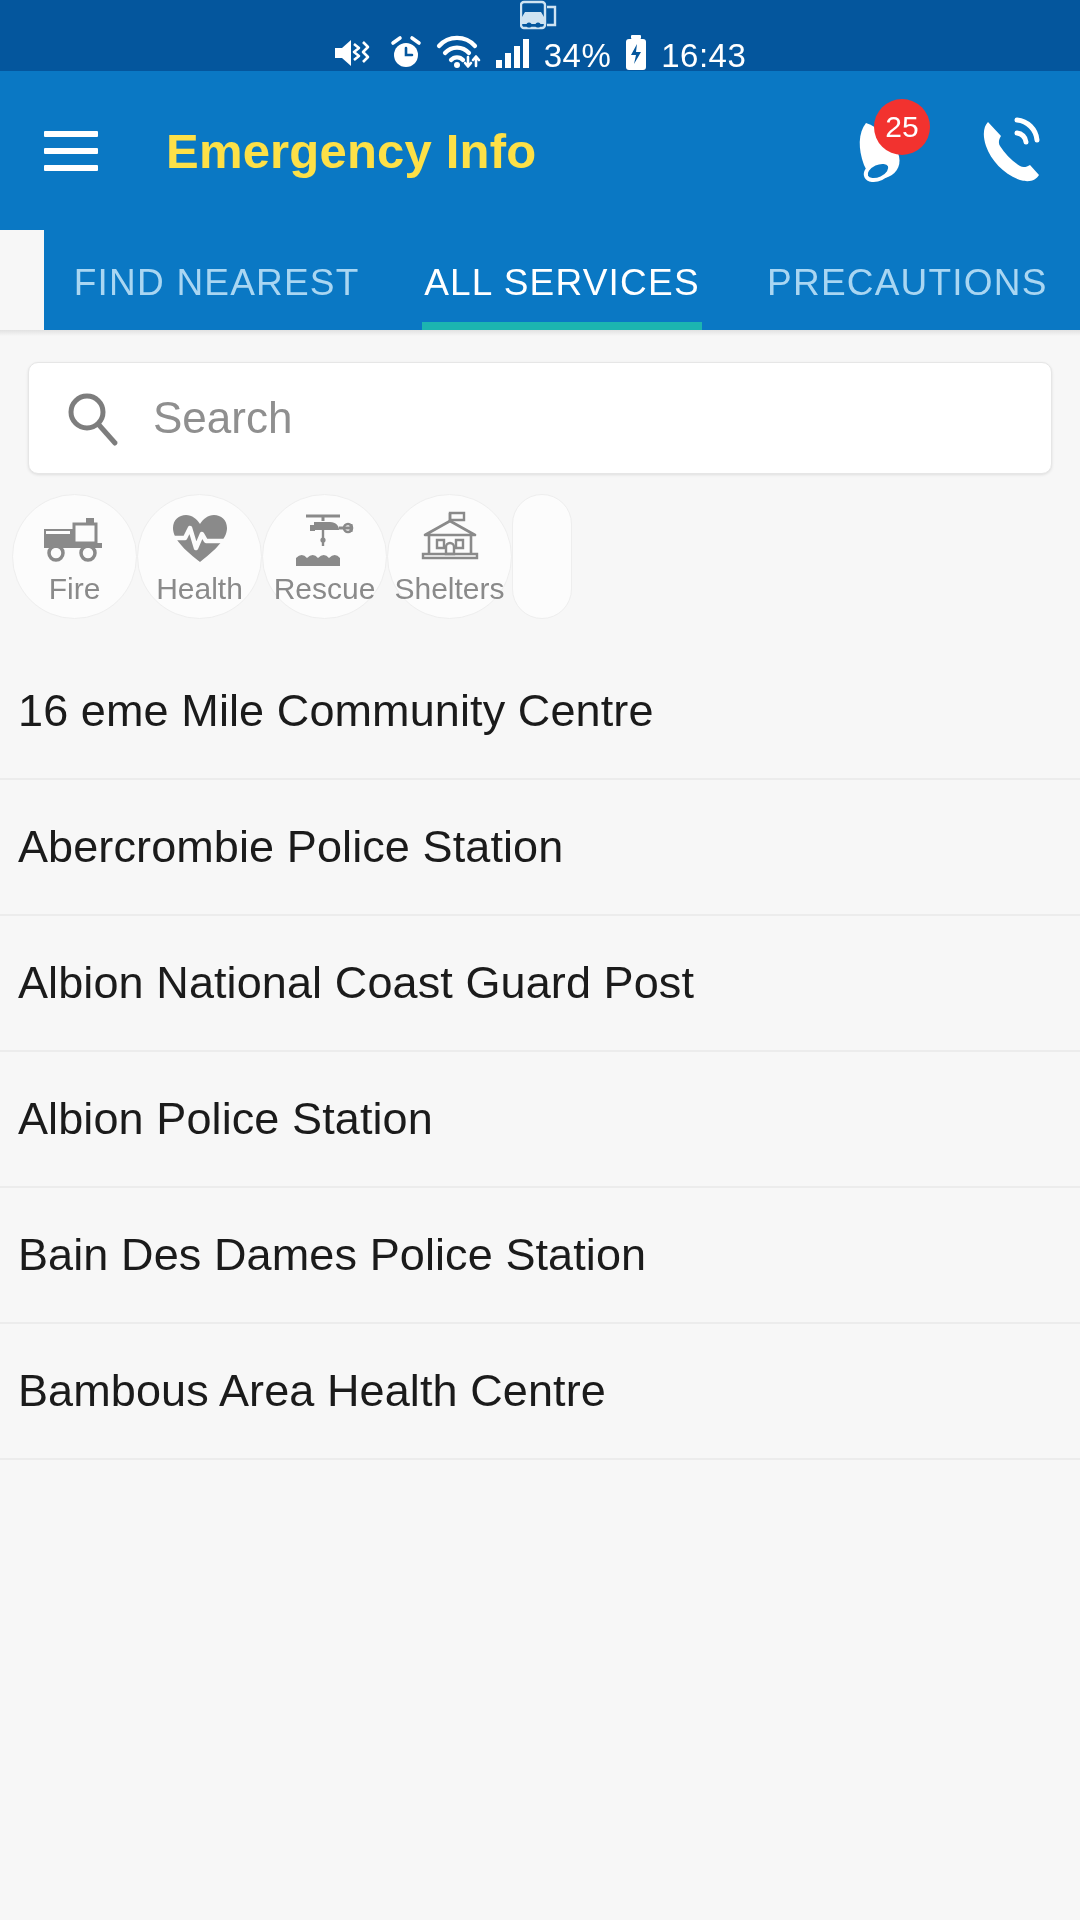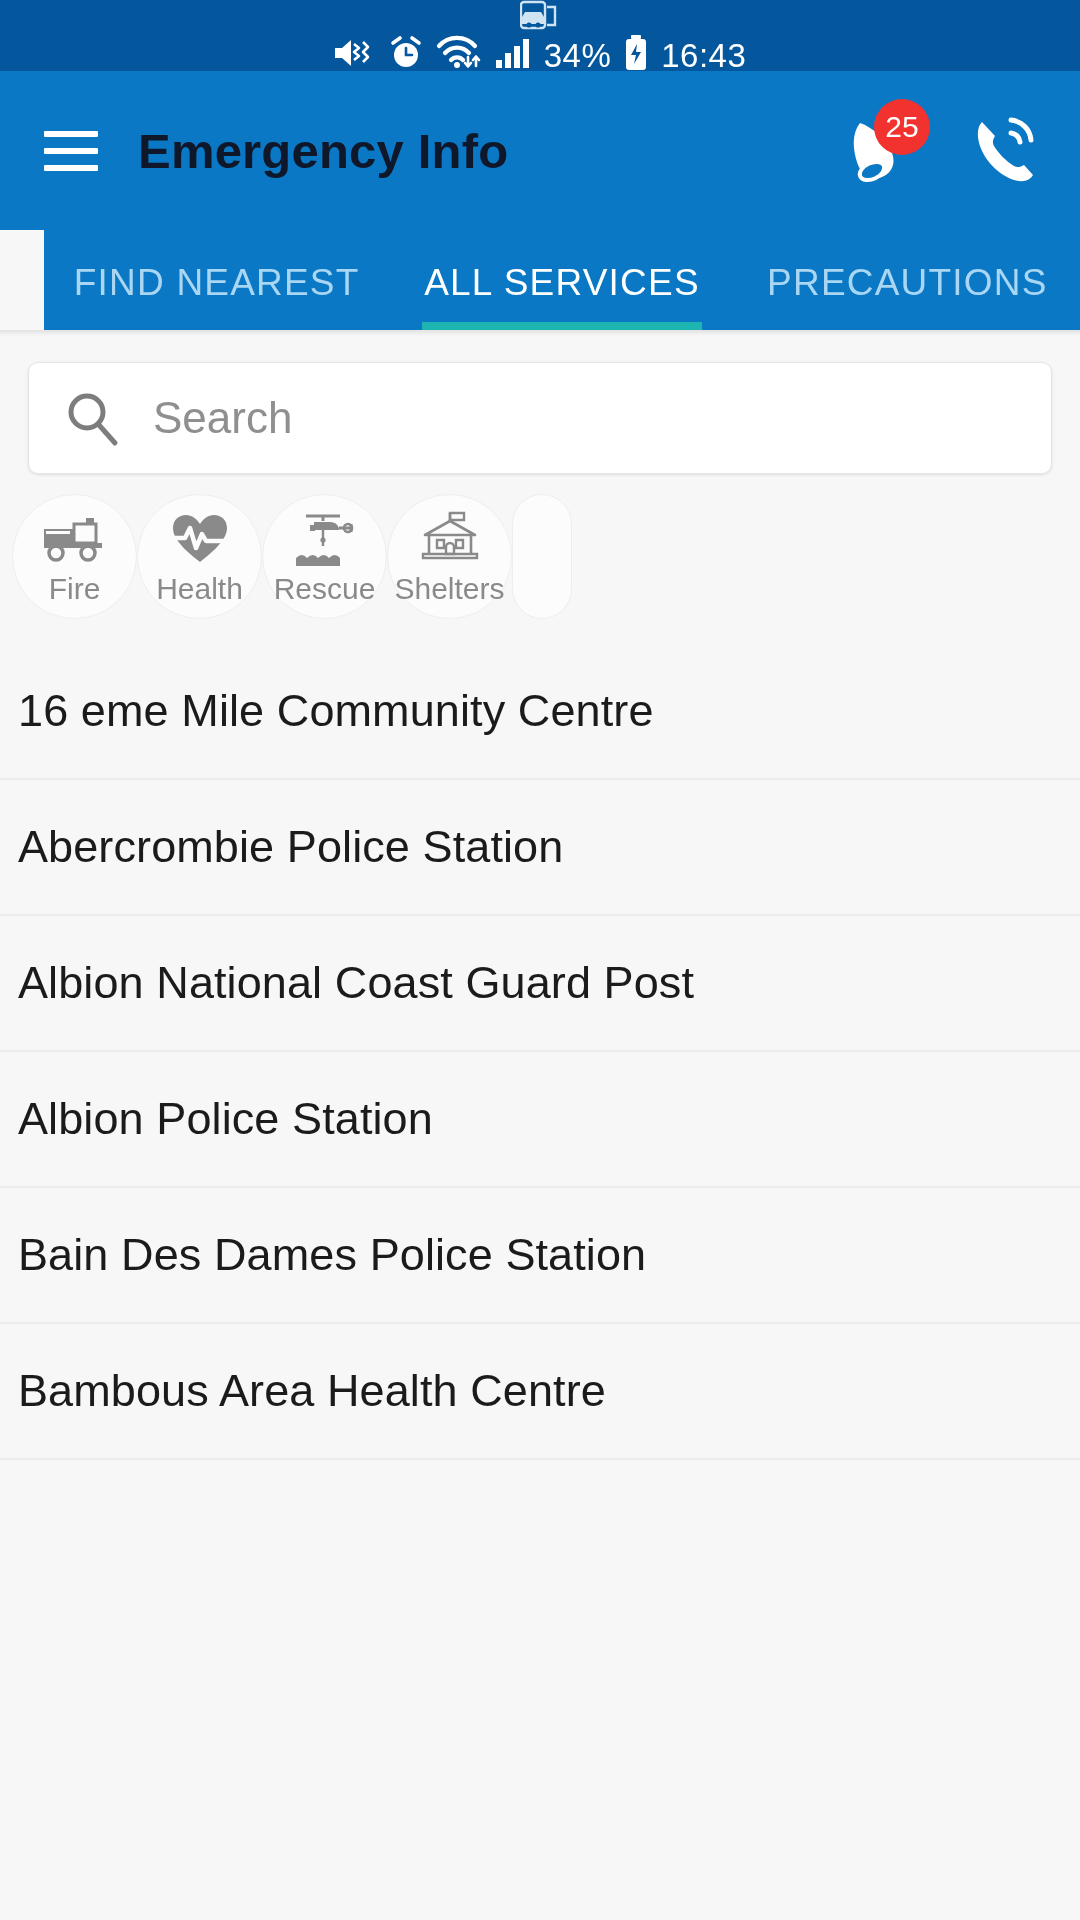--- a/index.html
+++ b/index.html
@@ -28,25 +28,25 @@
 
   
   .appbar {
     background:#0A78C4; height:159px;
     display:flex; align-items:center; padding:0 36px 0 44px;
     position:relative;
   }
   .hamburger { width:54px; height:40px; display:flex; flex-direction:column; justify-content:space-between; cursor:pointer; }
   .hamburger span { display:block; height:6px; background:#fff; border-radius:1px; }
   .app-title {
-    color:#0f172a; font-size:49px; font-weight:bold; margin-left:40px;
+    color:#fde047; font-size:49px; font-weight:bold; margin-left:68px;
     letter-spacing:0.2px; white-space:nowrap;
   }
   .appbar-actions { margin-left:auto; display:flex; align-items:center; gap:50px; }
-  .action-btn { position:relative; width:76px; height:76px; display:flex; align-items:center; justify-content:flex-start; cursor:pointer; }
+  .action-btn { position:relative; width:76px; height:76px; display:flex; align-items:center; justify-content:flex-end; cursor:pointer; }
   .badge {
     position:absolute; top:-14px; right:-12px;
     min-width:56px; height:56px; border-radius:28px;
     background:#F2322F; color:#fff;
     font-size:30px; display:flex; align-items:center; justify-content:center;
     padding:0 8px; font-weight:400;
   }
 
   
   .tabs {

